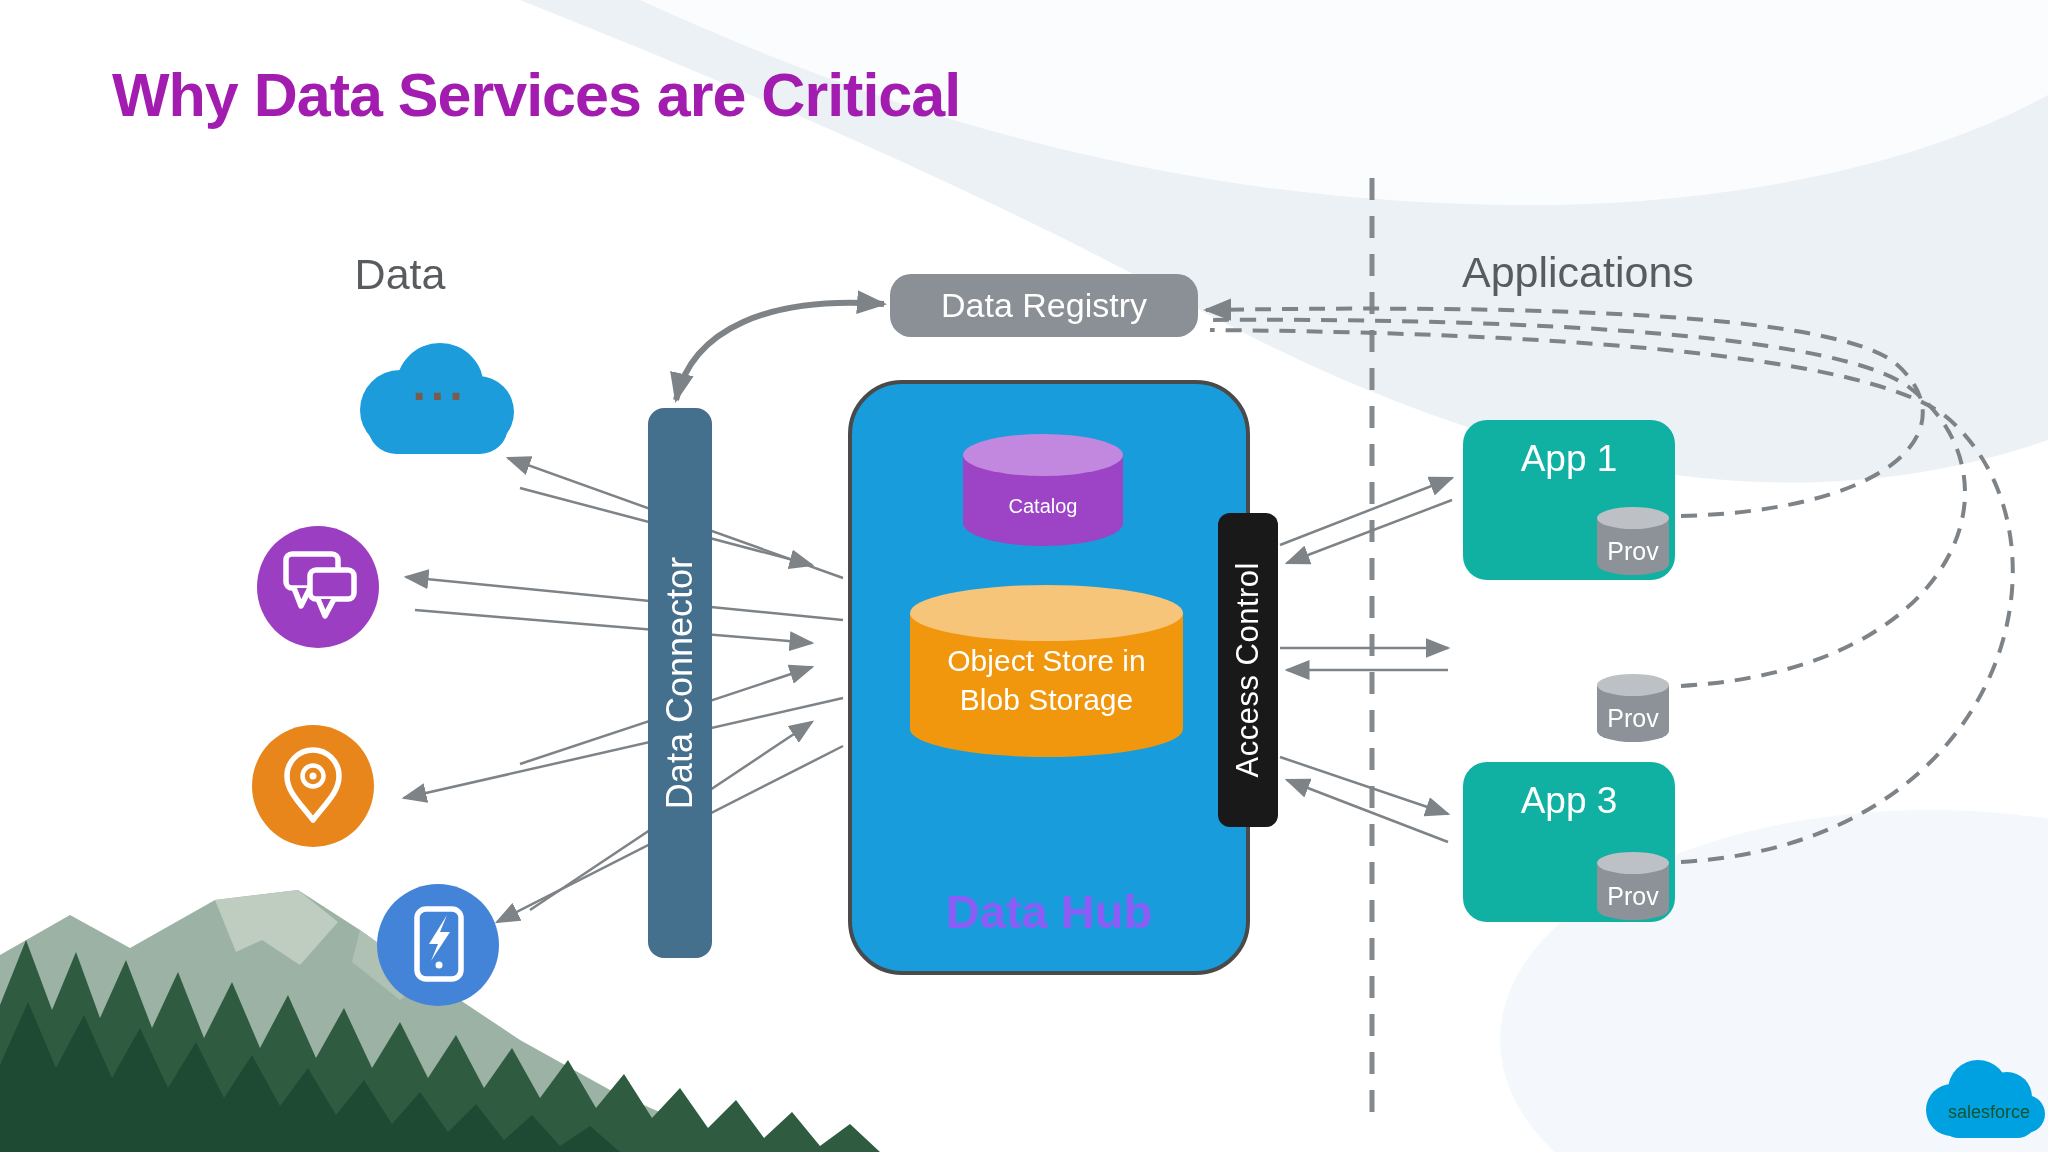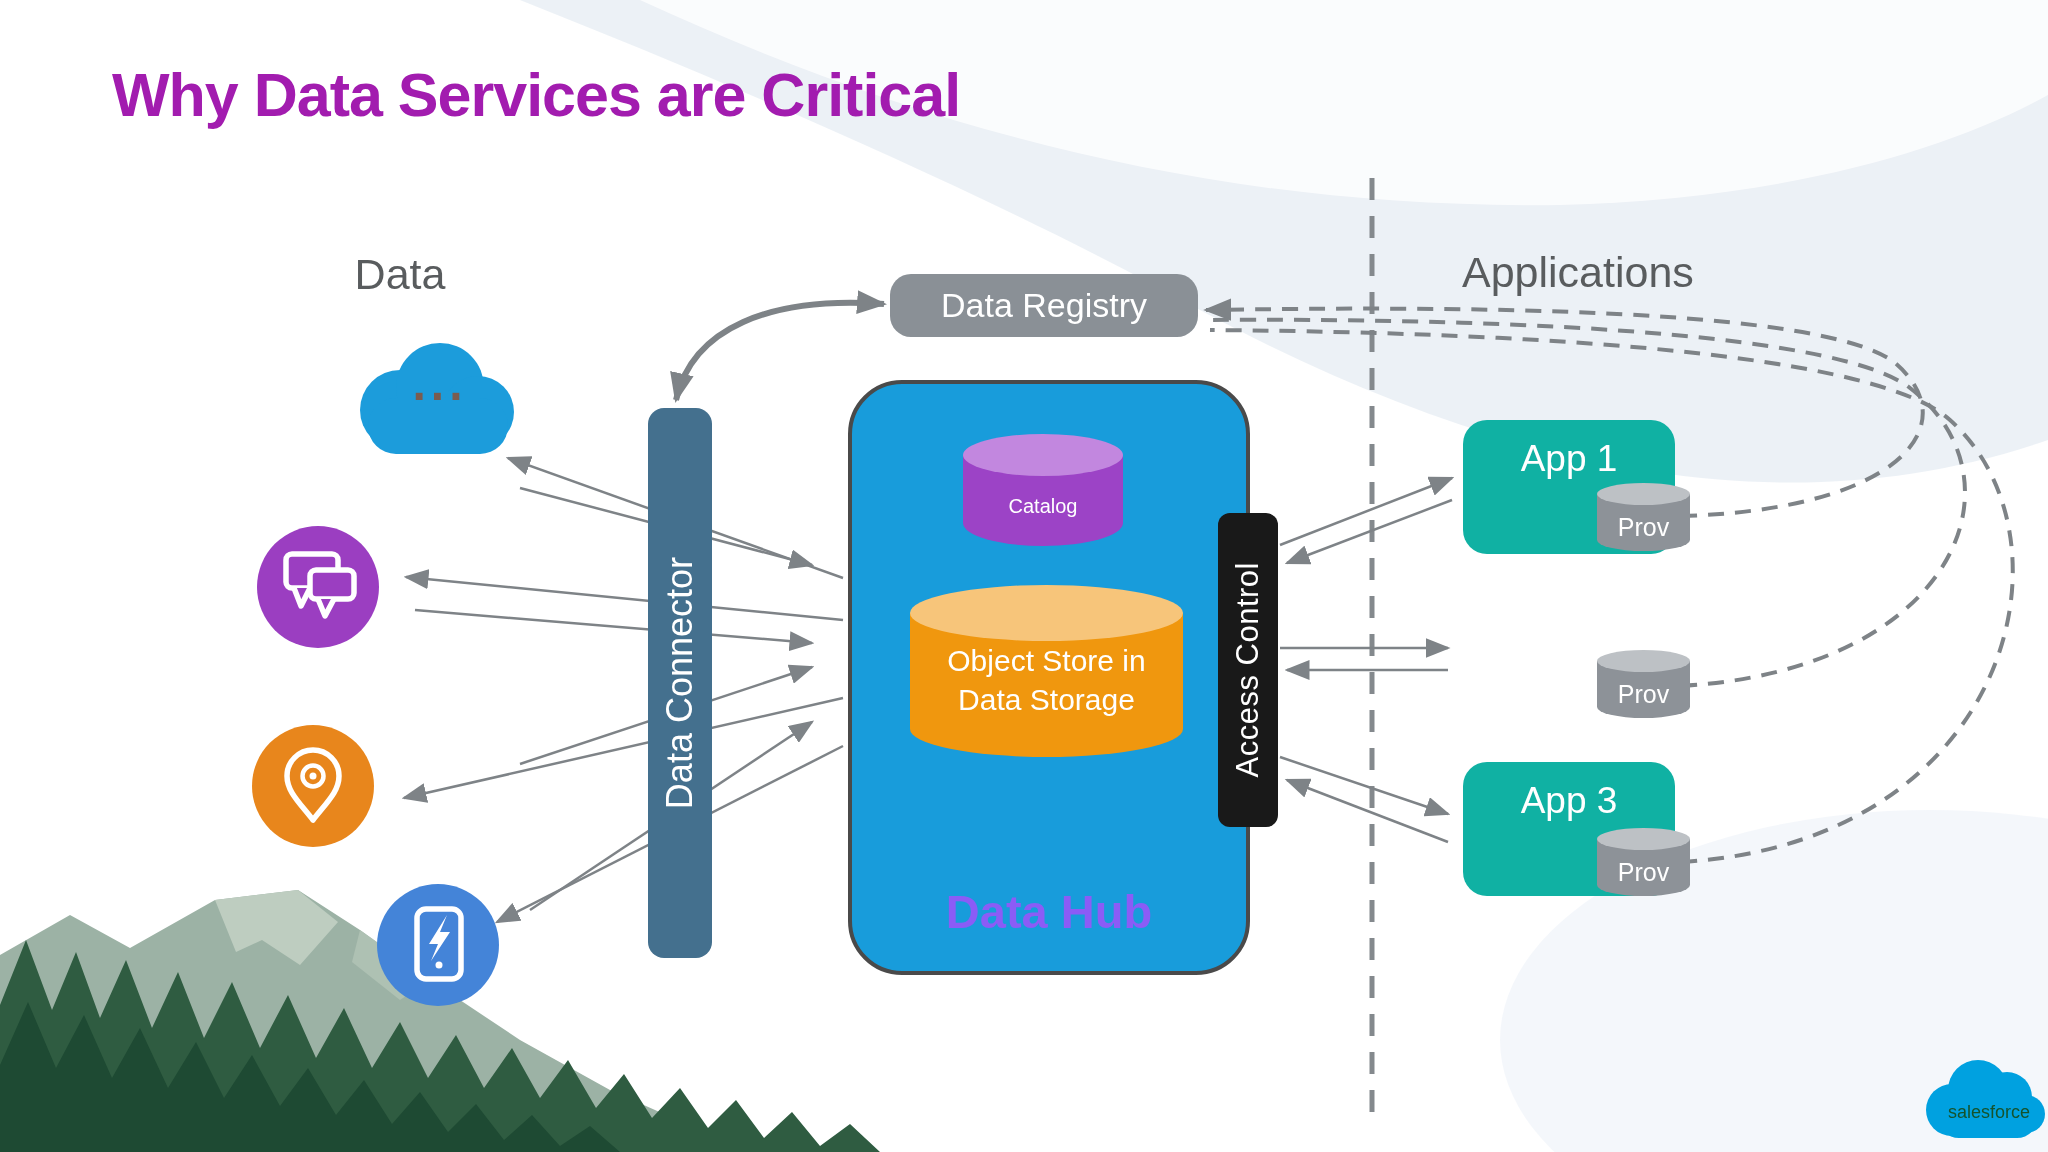--- a/index.html
+++ b/index.html
@@ -38,25 +38,25 @@
   .cyl-catalog{left:963px;top:434px;width:160px;height:112px;z-index:3;}
   .cyl-catalog .cyl-top{height:42px;background:#C287DF;}
   .cyl-catalog .cyl-body{top:21px;height:91px;background:#9C43C6;border-radius:0 0 50% 50% / 0 0 23px 23px;}
   .cyl-catalog .cyl-label{top:61px;font-size:20px;}
 
   .cyl-store{left:910px;top:585px;width:273px;height:172px;z-index:3;}
   .cyl-store .cyl-top{height:56px;background:#F7C57A;}
   .cyl-store .cyl-body{top:28px;height:144px;background:#F0970E;border-radius:0 0 50% 50% / 0 0 28px 28px;}
   .cyl-store .cyl-label{top:56px;left:16px;right:16px;width:auto;font-size:30px;line-height:1.3;}
 
-  .app{position:absolute;left:1463px;width:212px;height:134px;background:#10B1A3;border-radius:24px;z-index:2;}
+  .app{position:absolute;left:1463px;width:212px;height:160px;background:#10B1A3;border-radius:24px;z-index:2;}
   .app-label{text-align:center;margin-top:18px;font-size:37px;color:#fff;}
   .app1{top:420px;} .app2{top:588px;} .app3{top:762px;}
 
-  .cyl-prov{width:93px;height:68px;z-index:3;}
+  .cyl-prov{width:72px;height:68px;z-index:3;margin-top:24px;}
   .prov-1{left:1597px;top:483px;} .prov-2{left:1597px;top:650px;} .prov-3{left:1597px;top:828px;}
   .cyl-prov .cyl-top{height:22px;background:#BDC1C5;}
   .cyl-prov .cyl-body{top:11px;height:57px;background:#8D9298;border-radius:0 0 50% 50% / 0 0 11px 11px;}
   .cyl-prov .cyl-label{top:30px;font-size:25px;}
 
   .cloud-dots{left:395px;top:356px;width:90px;text-align:center;font-size:48px;font-weight:700;
     color:#7A5C4F;letter-spacing:5px;z-index:2;}
 
   .sf-text{left:1937px;top:1102px;width:104px;text-align:center;color:#14532d;font-size:18px;z-index:2;}
 </style>
@@ -182,21 +182,21 @@
 
   <div class="cyl cyl-catalog">
     <div class="cyl-body"></div>
     <div class="cyl-top"></div>
     <div class="cyl-label">Catalog</div>
   </div>
 
   <div class="cyl cyl-store">
     <div class="cyl-body"></div>
     <div class="cyl-top"></div>
-    <div class="cyl-label">Object Store in Data Storage</div>
+    <div class="cyl-label">Object Store in Blob Storage</div>
   </div>
 
   <div class="abs bar access">
     <span class="vtext">Access Control</span>
   </div>
 
   <div class="app app1">
     <div class="app-label">App 1</div>
   </div>
   <div class="cyl cyl-prov prov-1">

